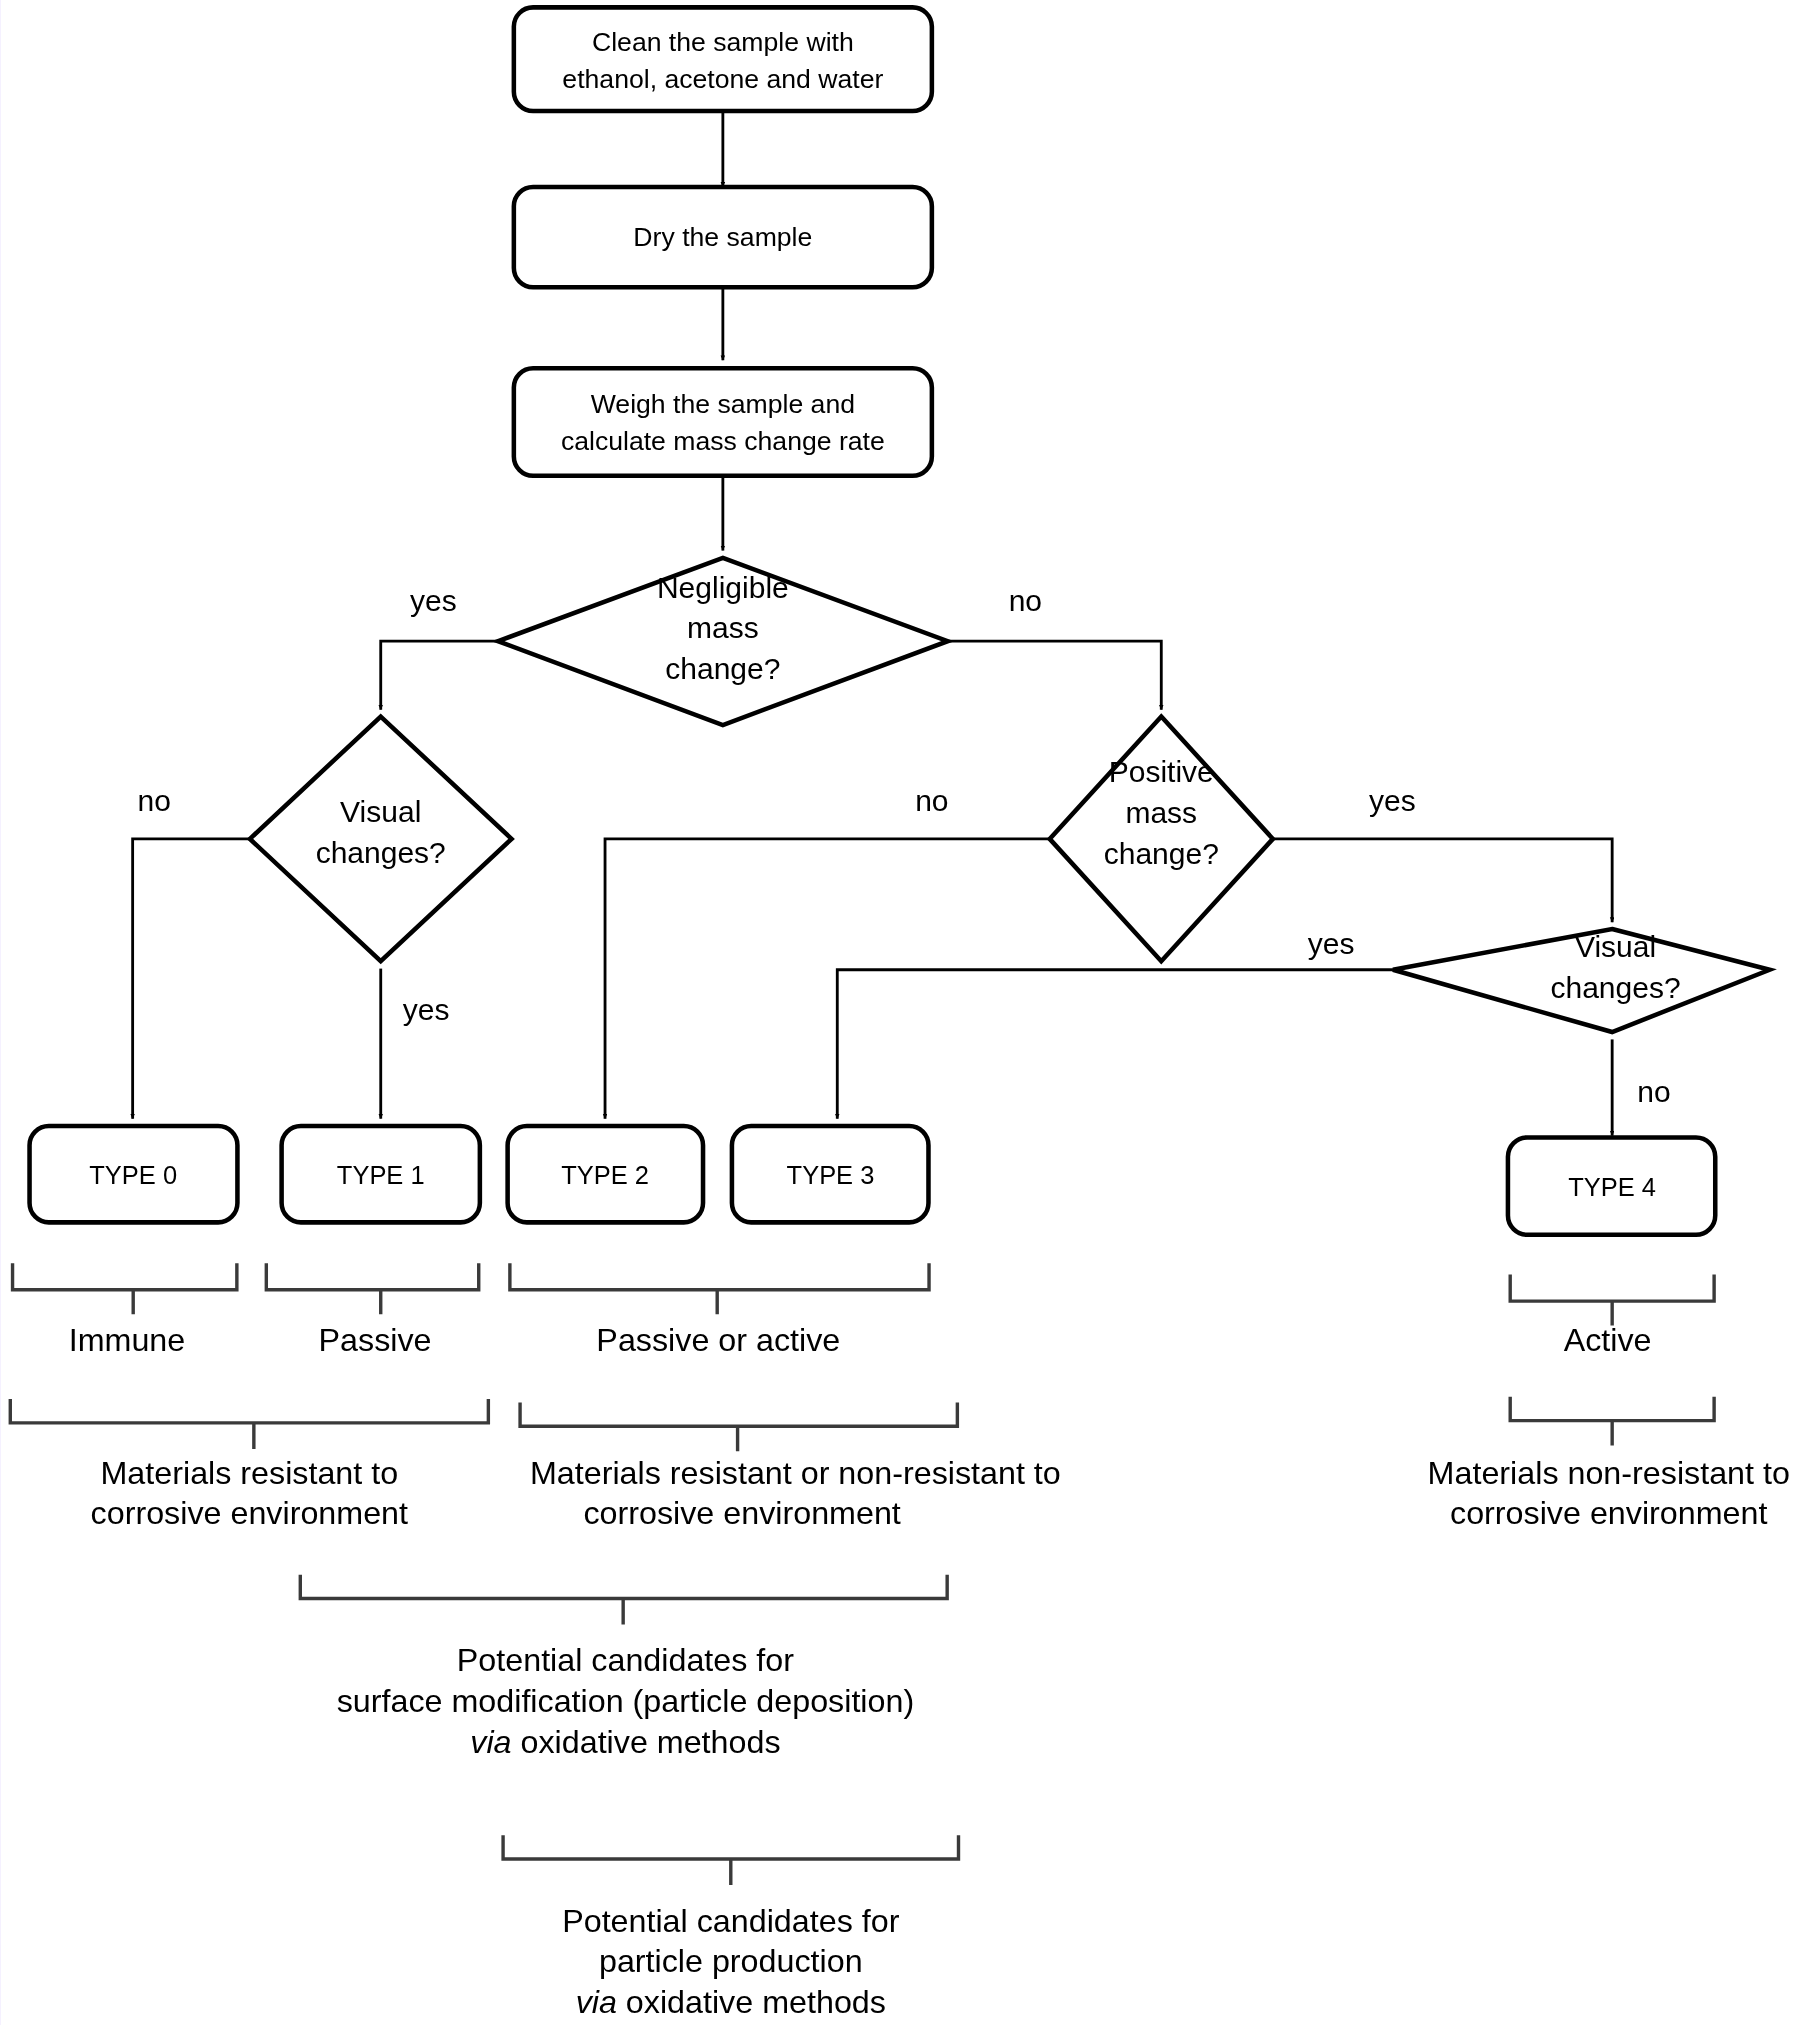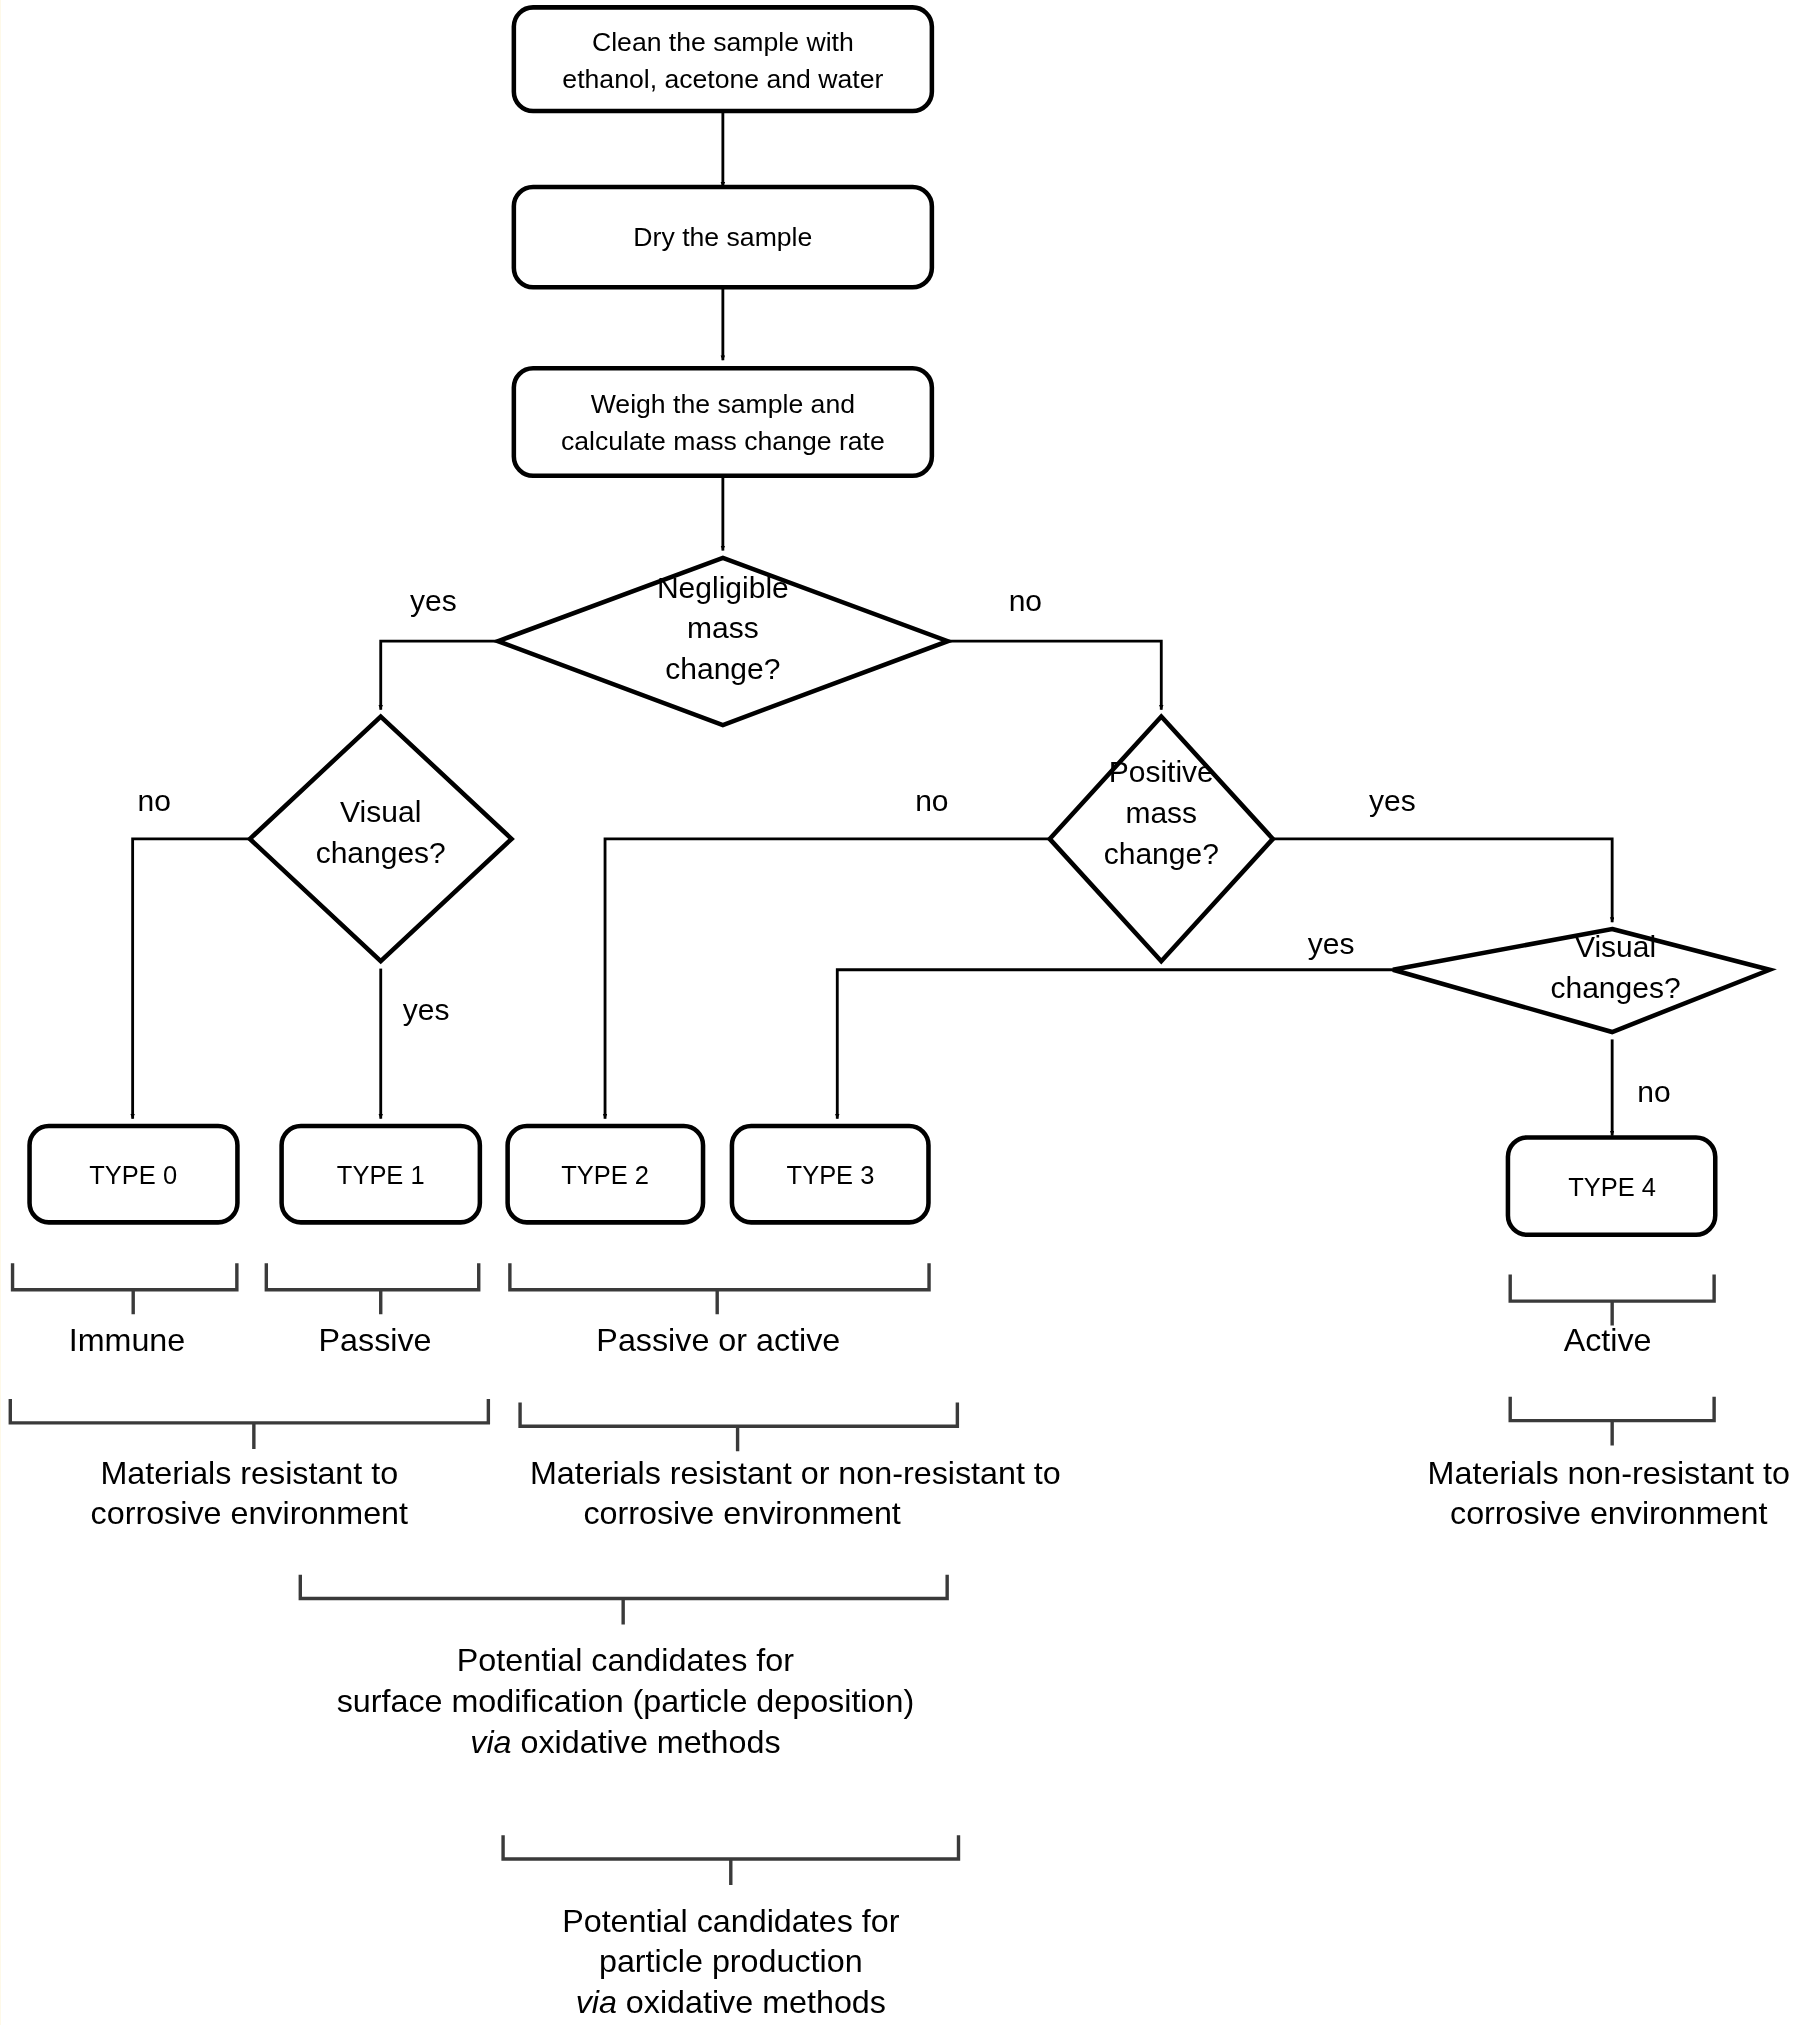--- a/index.html
+++ b/index.html
@@ -1,17 +1,17 @@
 <!DOCTYPE html>
 <html style="font-size:9px"><head>
 <meta charset="utf-8">
 <style>
   html,body{margin:0;padding:0;background:#ffffff;}
   body{font-family:"Liberation Sans", sans-serif;}
-  #root{position:relative;width:1782px;height:2025px;background:#eab308;text-decoration:underline;}
+  #root{position:relative;width:1782px;height:2025px;background:#8b5cf6;text-decoration:underline;}
   svg{display:block;}
   .fc-text{font-family:"Liberation Sans", sans-serif;fill:#000;}
 </style>
 </head>
 <body>
 
 <div id="root">
 <svg width="1819" height="2025" viewBox="0 0 3211 3575" xmlns="http://www.w3.org/2000/svg">
 
   <defs>

